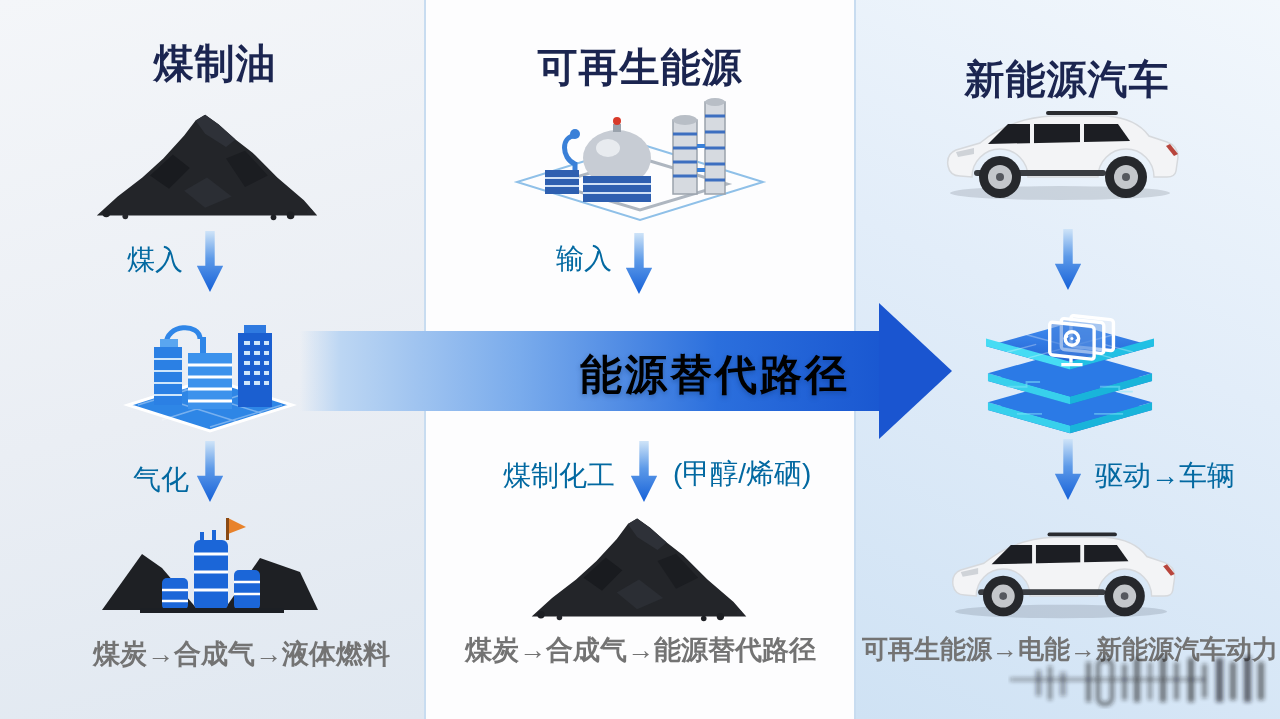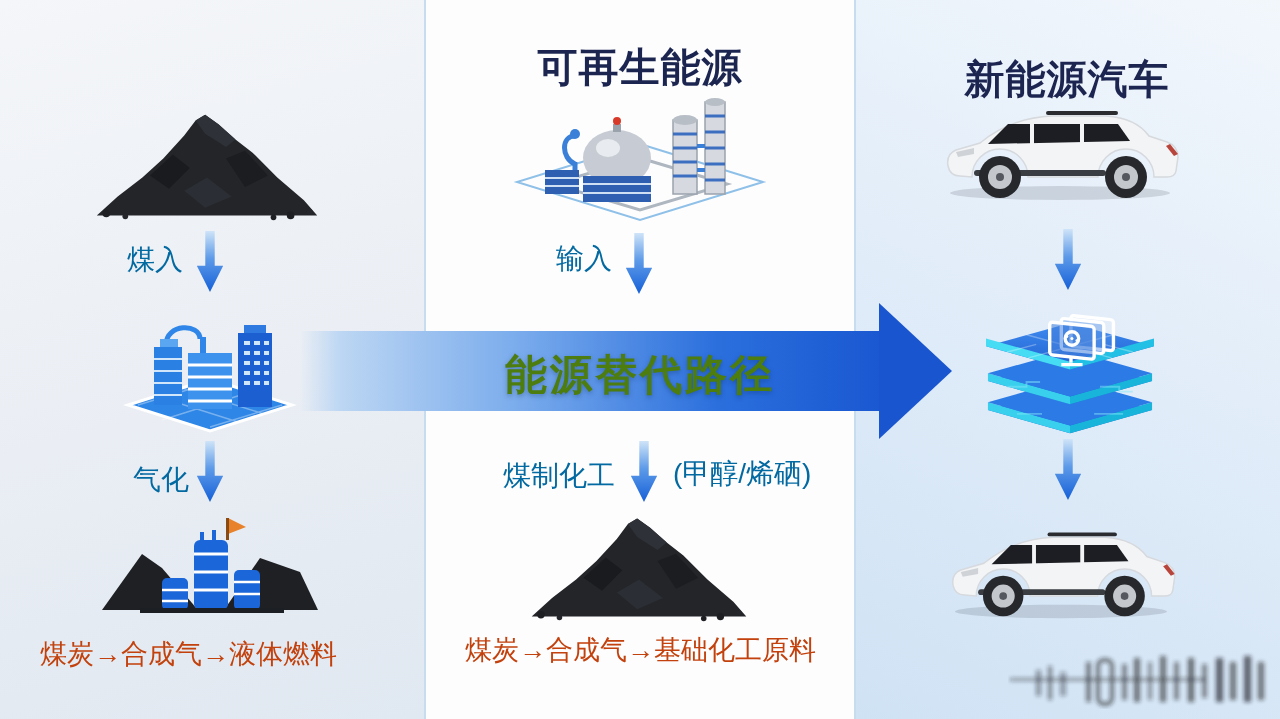--- a/index.html
+++ b/index.html
@@ -10,36 +10,36 @@
   .panel{position:absolute;top:0;height:719px;}
   #panel-left{left:0;width:425px;background:linear-gradient(165deg,#f4f6f9 0%,#eaeef4 55%,#e0e8f1 100%);}
   #panel-mid{left:425px;width:430px;background:#fdfdfe;}
   #panel-right{left:855px;width:425px;background:linear-gradient(205deg,#f2f7fc 0%,#e2edf9 45%,#cfe2f4 100%);}
   .divider{position:absolute;top:0;width:2px;height:719px;background:#c8dcf0;}
   .col-title{
     position:absolute;font-size:40px;font-weight:bold;color:#1b2550;
     text-align:center;white-space:nowrap;letter-spacing:1px;
   }
   .label{position:absolute;font-size:28px;color:#0369a1;white-space:nowrap;}
-  .bottom-text{position:absolute;font-size:27px;color:#c2410c;white-space:nowrap;text-align:left;}
+  .bottom-text{position:absolute;font-size:27px;color:#737373;white-space:nowrap;text-align:right;font-weight:bold;}
   .icon-box{position:absolute;}
   .down-arrow{position:absolute;width:32px;height:68px;}
   
   #banner-body{
     position:absolute;left:300px;top:331px;width:580px;height:80px;
     background:linear-gradient(90deg,rgba(205,226,248,0) 0%,#bcd6f3 7%,#79abec 38%,#2b6fdd 72%,#1a58d1 100%);
   }
   #banner-head{
     position:absolute;left:879px;top:303px;width:0;height:0;
     border-top:68px solid transparent;border-bottom:68px solid transparent;
     border-left:73px solid #1a55d0;
   }
   #banner-label{
-    position:absolute;left:430px;top:347px;width:420px;text-align:center;
-    font-size:42px;font-weight:bold;color:#4d7c0f;letter-spacing:3px;white-space:nowrap;
+    position:absolute;left:430px;top:347px;width:420px;text-align:right;
+    font-size:42px;font-weight:bold;color:#000000;letter-spacing:3px;white-space:nowrap;
     text-shadow:0 2px 5px rgba(10,40,90,.35);
   }
   #watermark{position:absolute;left:1008px;top:652px;width:270px;height:64px;opacity:.8;}
 </style>
 </head>
 <body>
 
 <svg width="0" height="0" style="position:absolute" aria-hidden="true">
   <defs>
     <linearGradient id="agrad" x1="0" y1="0" x2="0" y2="1">
@@ -91,20 +91,21 @@
   <div class="panel" id="panel-left"></div>
   <div class="panel" id="panel-mid"></div>
   <div class="panel" id="panel-right"></div>
   <div class="divider" style="left:424px"></div>
   <div class="divider" style="left:854px"></div>
 
   <div id="banner-body"></div>
   <div id="banner-head"></div>
   <div id="banner-label">能源替代路径</div>
 
+  <div class="col-title" style="left:90px;top:36px;width:250px">煤制油</div>
 
   <div class="icon-box" style="left:93px;top:106px;width:228px;height:120px">
     <svg width="228" height="120" viewBox="0 0 240 120">
         <use href="#sym-coal"></use>
       </svg>
   </div>
 
   <div class="label" style="left:127px;top:241px">煤入</div>
   <div class="down-arrow" style="left:194px;top:228px">
     <svg width="32" height="68" viewBox="0 0 34 68">
@@ -219,21 +220,21 @@
       </svg>
   </div>
   <div class="label" style="left:673px;top:455px">(甲醇/烯硒)</div>
 
   <div class="icon-box" style="left:528px;top:510px;width:222px;height:117px">
     <svg width="222" height="117" viewBox="0 0 240 120">
         <use href="#sym-coal"></use>
       </svg>
   </div>
 
-  <div class="bottom-text" style="left:465px;top:632px;width:350px">煤炭→合成气→基础化工原料</div>
+  <div class="bottom-text" style="left:465px;top:632px;width:350px">煤炭→合成气→能源替代路径</div>
 
   <div class="col-title" style="left:942px;top:52px;width:250px">新能源汽车</div>
 
   <div class="icon-box" style="left:930px;top:96px;width:260px;height:110px">
     <svg width="260" height="110" viewBox="0 0 260 110">
         <use href="#sym-suv"></use>
       </svg>
   </div>
 
   <div class="down-arrow" style="left:1052px;top:226px">
@@ -270,27 +271,29 @@
           <circle cx="102" cy="44" r="1.3"></circle>
       </g>
     </svg>
   </div>
 
   <div class="down-arrow" style="left:1052px;top:436px">
     <svg width="32" height="68" viewBox="0 0 34 68">
         <use href="#sym-down-arrow"></use>
       </svg>
   </div>
+  <div class="label" style="left:1095px;top:457px">驱动→车辆</div>
 
   <div class="icon-box" style="left:935px;top:518px;width:252px;height:106px">
     <svg width="252" height="106" viewBox="0 0 260 110">
         <use href="#sym-suv"></use>
       </svg>
   </div>
 
+  <div class="bottom-text" style="left:858px;top:632px;width:420px;font-size:26px">可再生能源→电能→新能源汽车动力</div>
 
   <div id="watermark">
     <svg width="270" height="64" viewBox="0 0 270 64">
       <defs>
           <filter id="blurf">
             <feGaussianBlur stdDeviation="2.2"></feGaussianBlur>
           </filter>
         </defs>
       <g filter="url(#blurf)" fill="#1c1c1e">
         <rect x="2" y="26" width="196" height="3" opacity="0.55"></rect>

